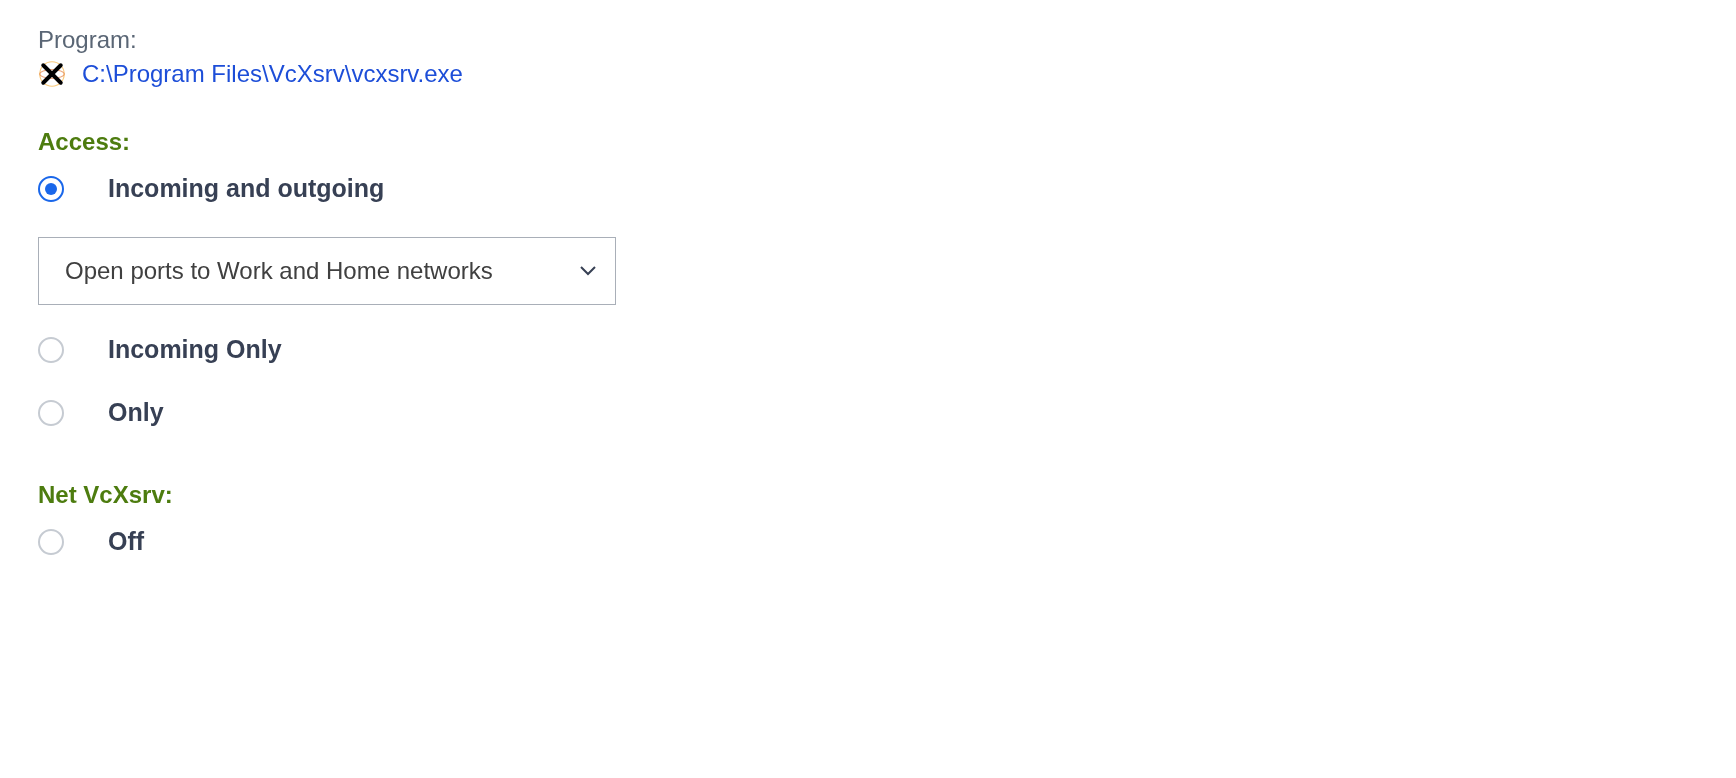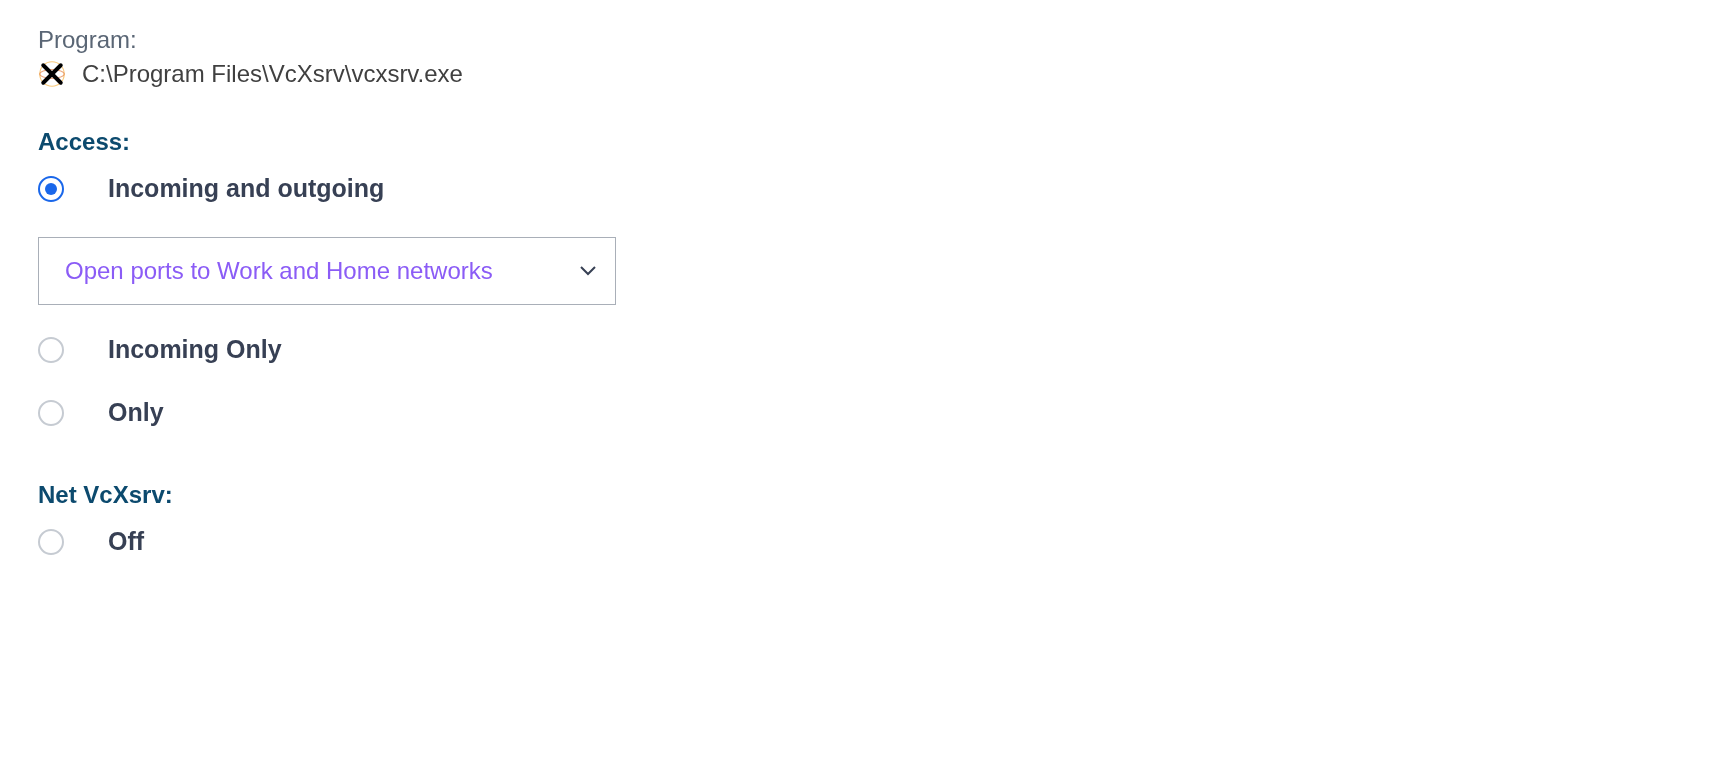--- a/index.html
+++ b/index.html
@@ -17,32 +17,32 @@
     box-sizing: border-box;
   }
   .field-label {
     font-size: 24px;
     color: #5a6675;
     margin-bottom: 6px;
   }
   .section-label {
     font-size: 24px;
     font-weight: 600;
-    color: #0c4a6e;
+    color: #4d7c0f;
     margin-top: 40px;
     margin-bottom: 18px;
   }
   .program-row {
     display: flex;
     align-items: center;
     gap: 16px;
   }
   .program-path {
     font-size: 24px;
-    color: #404040;
+    color: #1d4ed8;
   }
   .app-icon {
     width: 28px;
     height: 28px;
     flex-shrink: 0;
   }
 
   
   .radio-row {
     display: flex;
@@ -99,21 +99,21 @@
     border: 1px solid #a9afb8;
     background: #fff;
     box-sizing: border-box;
     display: flex;
     align-items: center;
     padding: 0 50px 0 26px;
     cursor: pointer;
   }
   .select-text {
     font-size: 24px;
-    color: #8b5cf6;
+    color: #404040;
   }
   .select-chevron {
     position: absolute;
     right: 20px;
     top: 50%;
     transform: translateY(-50%);
     pointer-events: none;
   }
 </style>
 </head>

